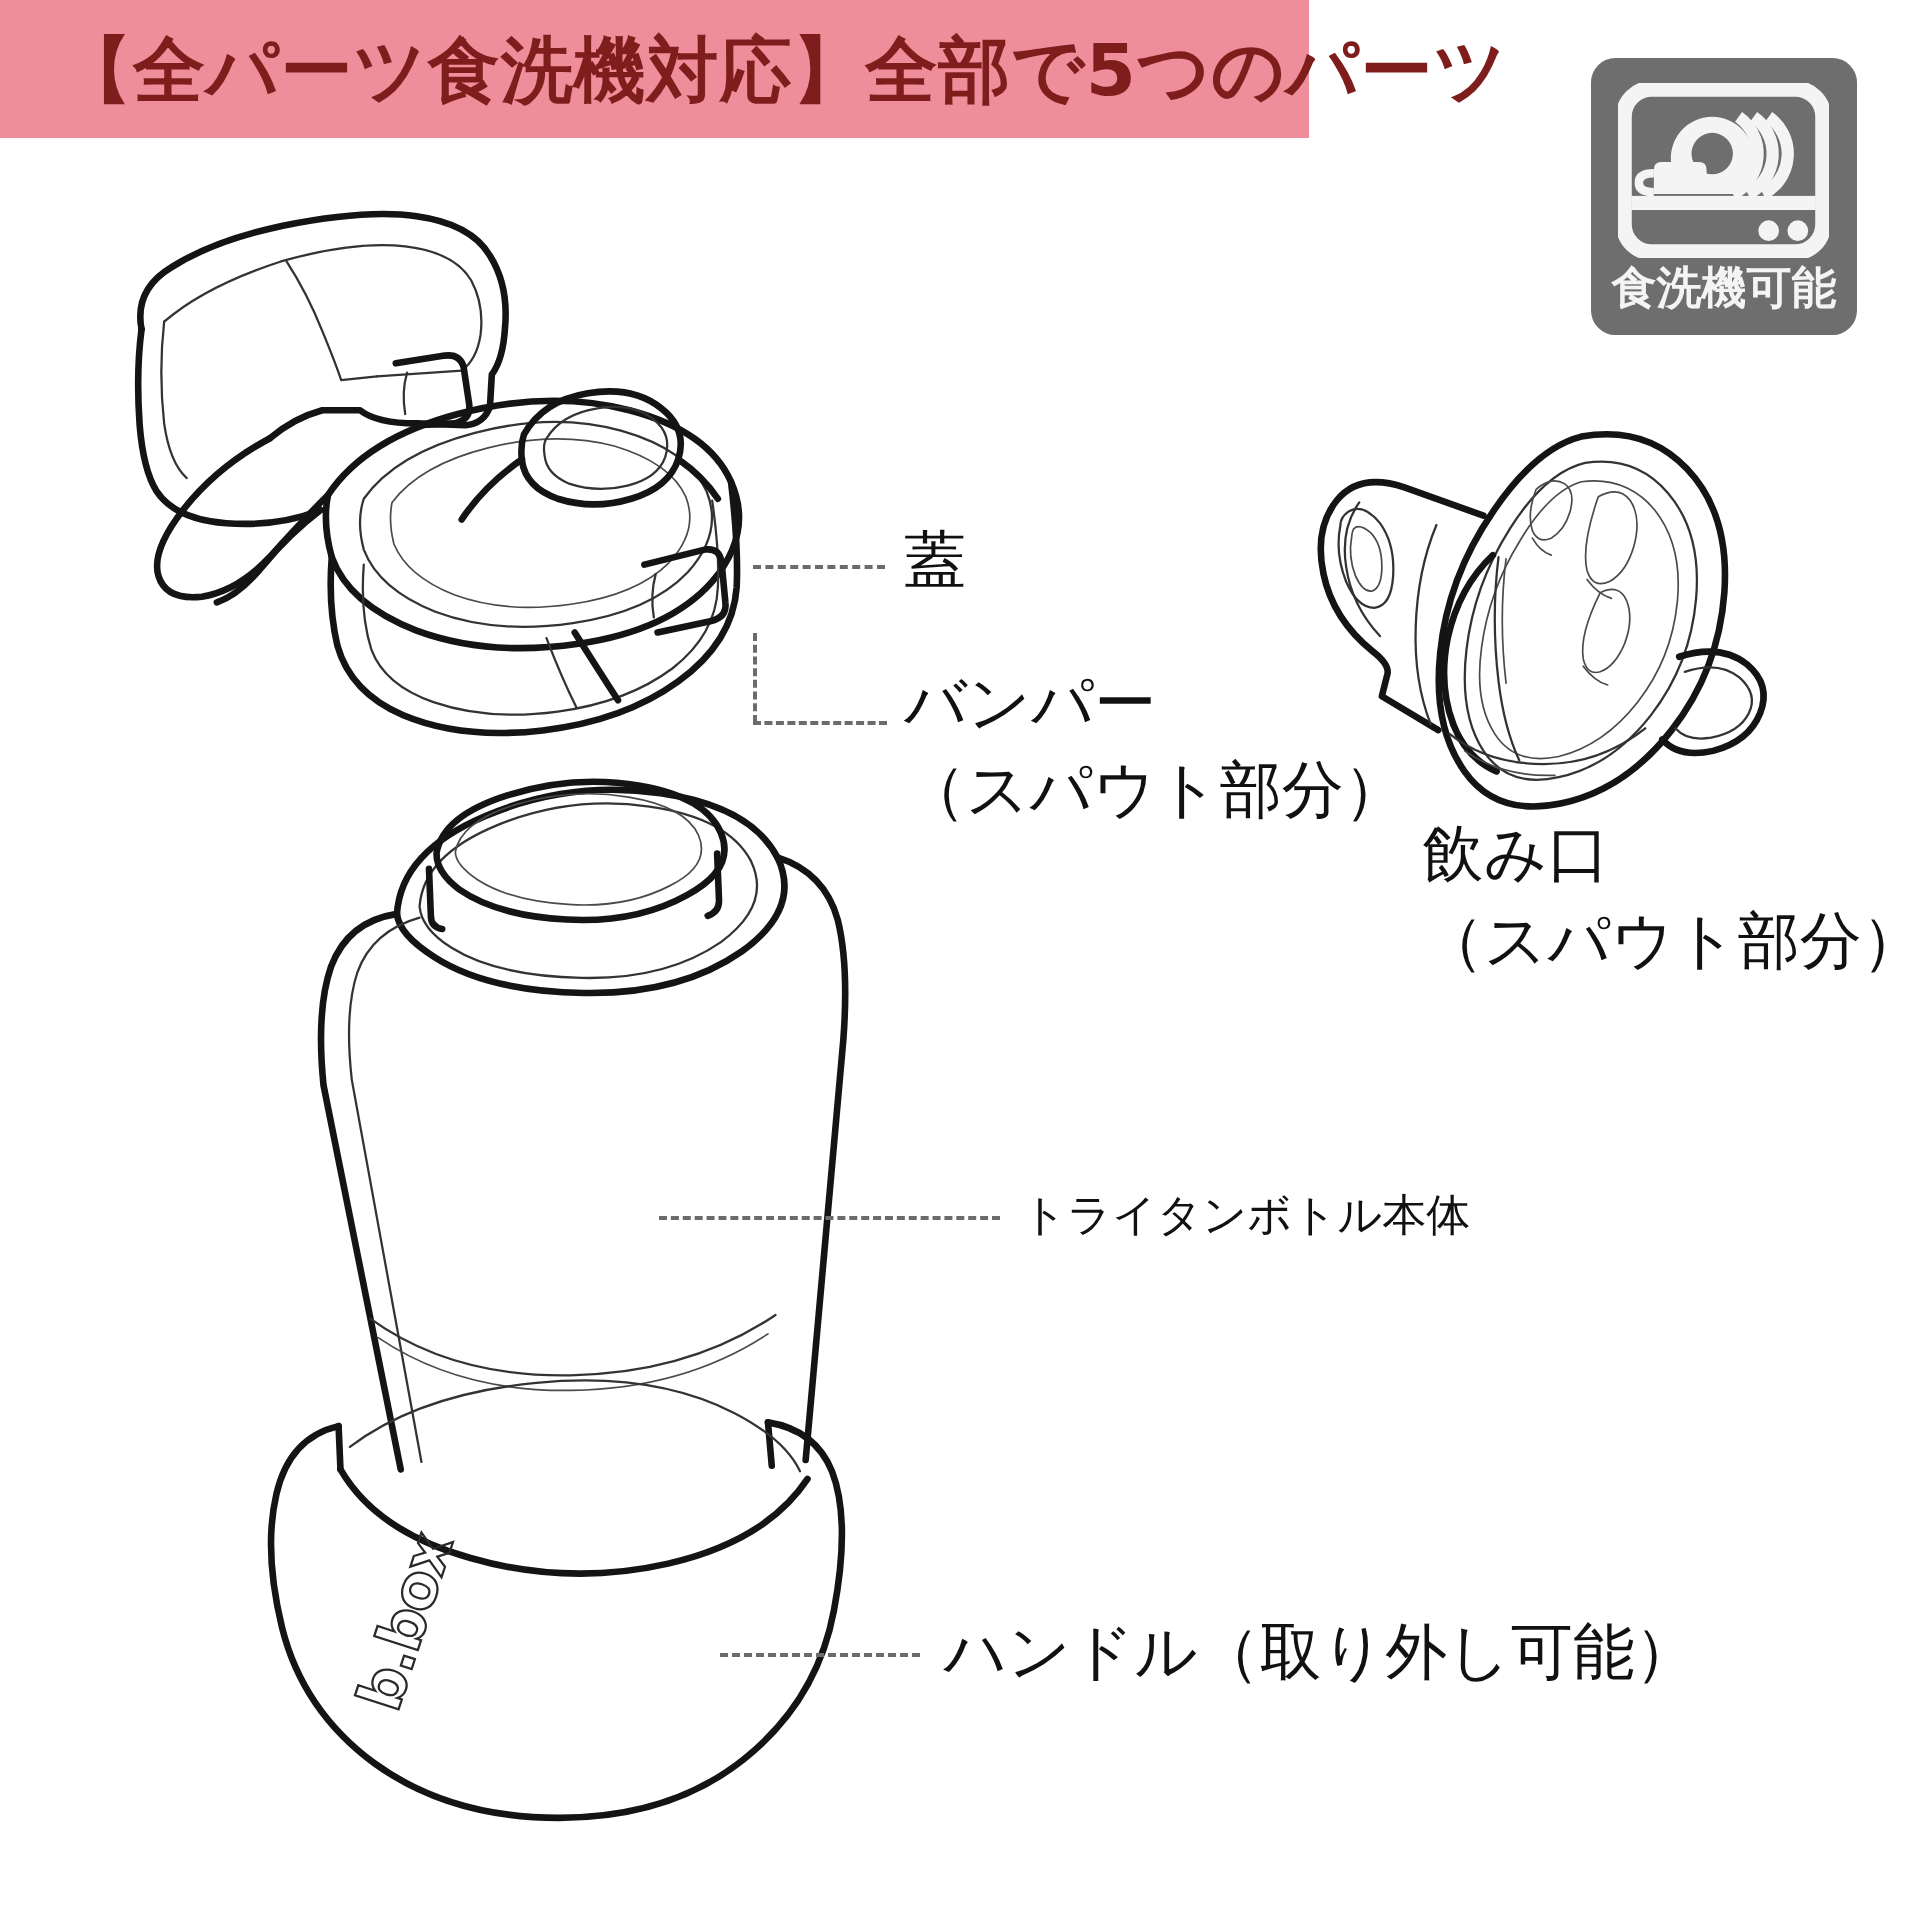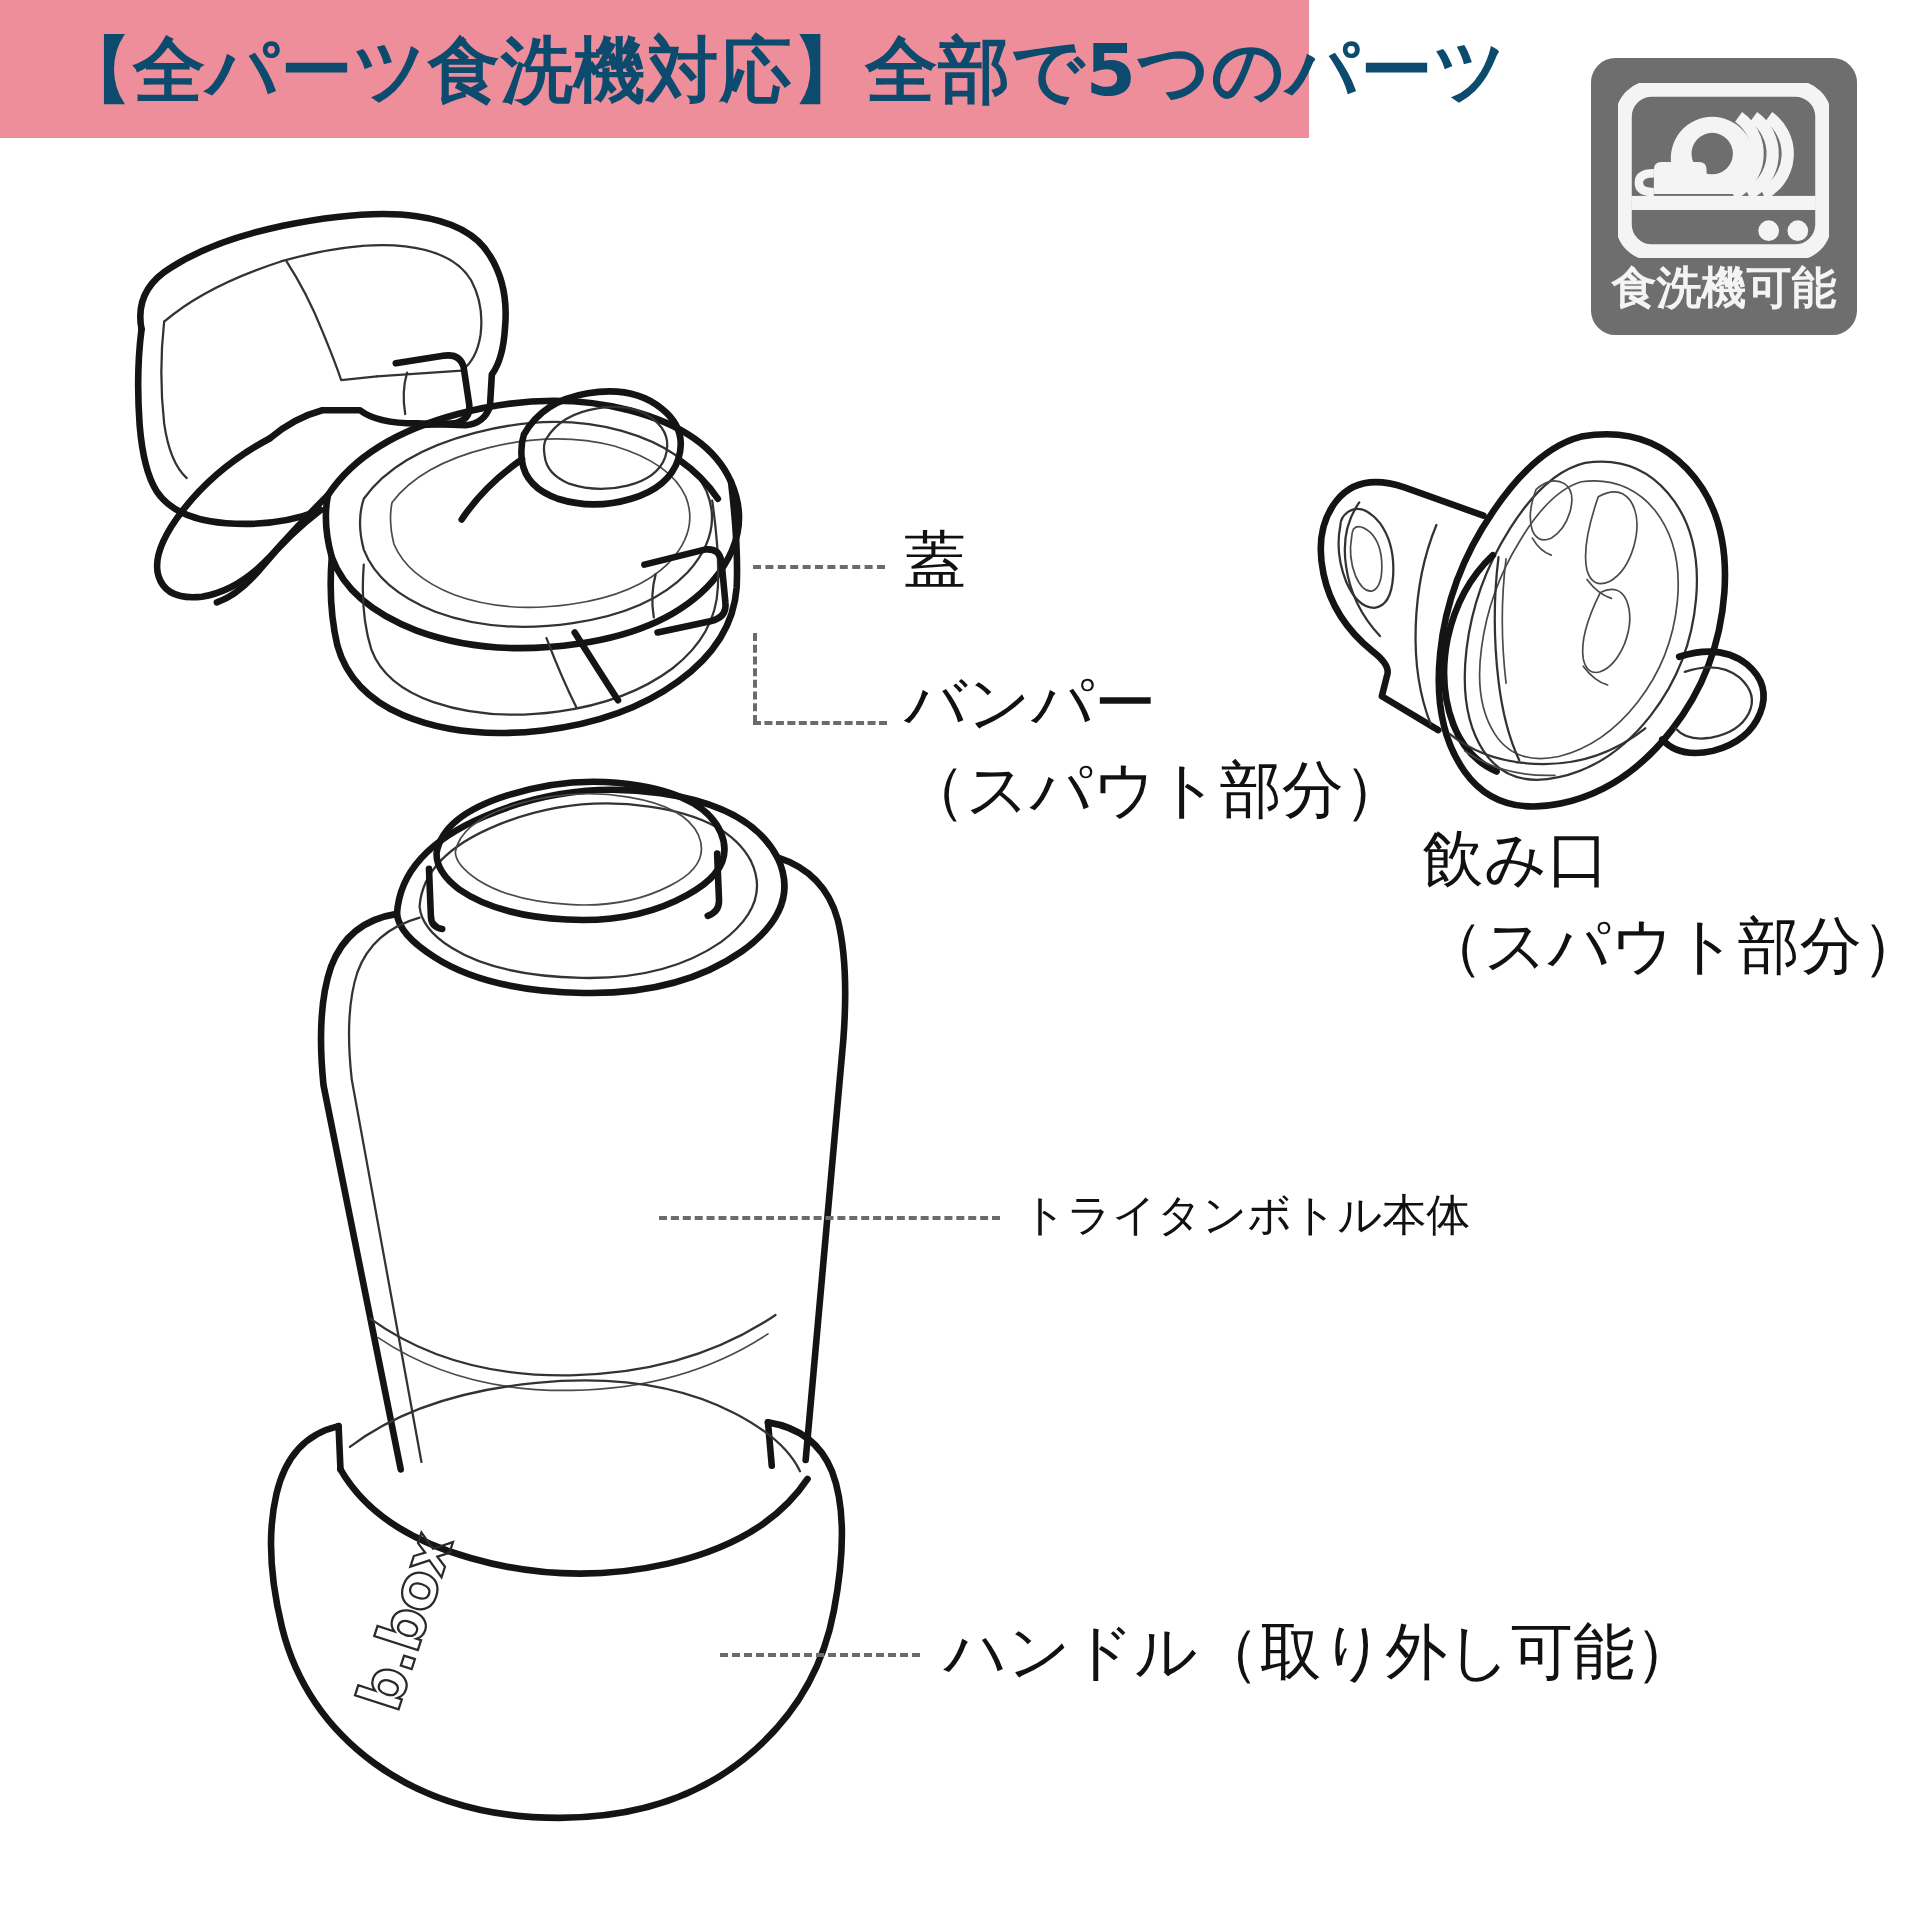--- a/index.html
+++ b/index.html
@@ -27,21 +27,21 @@
     height: 138px;
     background: #ee8e9b;
   }
   #header-title {
     position: absolute;
     left: 60px;
     top: 24.5px;
     font-size: 72px;
     line-height: 90px;
     font-weight: 700;
-    color: #0c4a6e;
+    color: #7f1d1d;
     letter-spacing: 0.9px;
     white-space: nowrap;
     font-family: "DejaVu Sans", "Liberation Sans", sans-serif;
   }
 
   
   #dishwasher-badge {
     position: absolute;
     left: 1591px;
     top: 58px;
@@ -105,21 +105,21 @@
   .callout {
     position: absolute;
     color: #111111;
     font-family: "DejaVu Sans", "Liberation Sans", sans-serif;
     font-weight: 400;
     white-space: nowrap;
   }
   .callout .line2 { display: block; }
   #label-lid     { left: 904px;  top: 520px;  font-size: 62px; line-height: 79px; }
   #label-handle  { left: 904px;  top: 659px;  font-size: 62px; line-height: 87px; }
-  #label-spout   { left: 1422px; top: 815px;  font-size: 62px; line-height: 87px; }
+  #label-spout   { left: 1422px; top: 815px;  font-size: 62px; line-height: 87px; font-family: Liberation Mono, monospace; }
   #label-body    { left: 1022px; top: 1175px; font-size: 44px; line-height: 79px; }
   #label-bumper  { left: 944px; top: 1612px; font-size: 62px; line-height: 79px; }
 </style>
 </head>
 <body>
 
 <div id="stage">
 
   <div id="header-banner">
     <div id="header-title">【全パーツ食洗機対応】全部で5つのパーツ</div>

